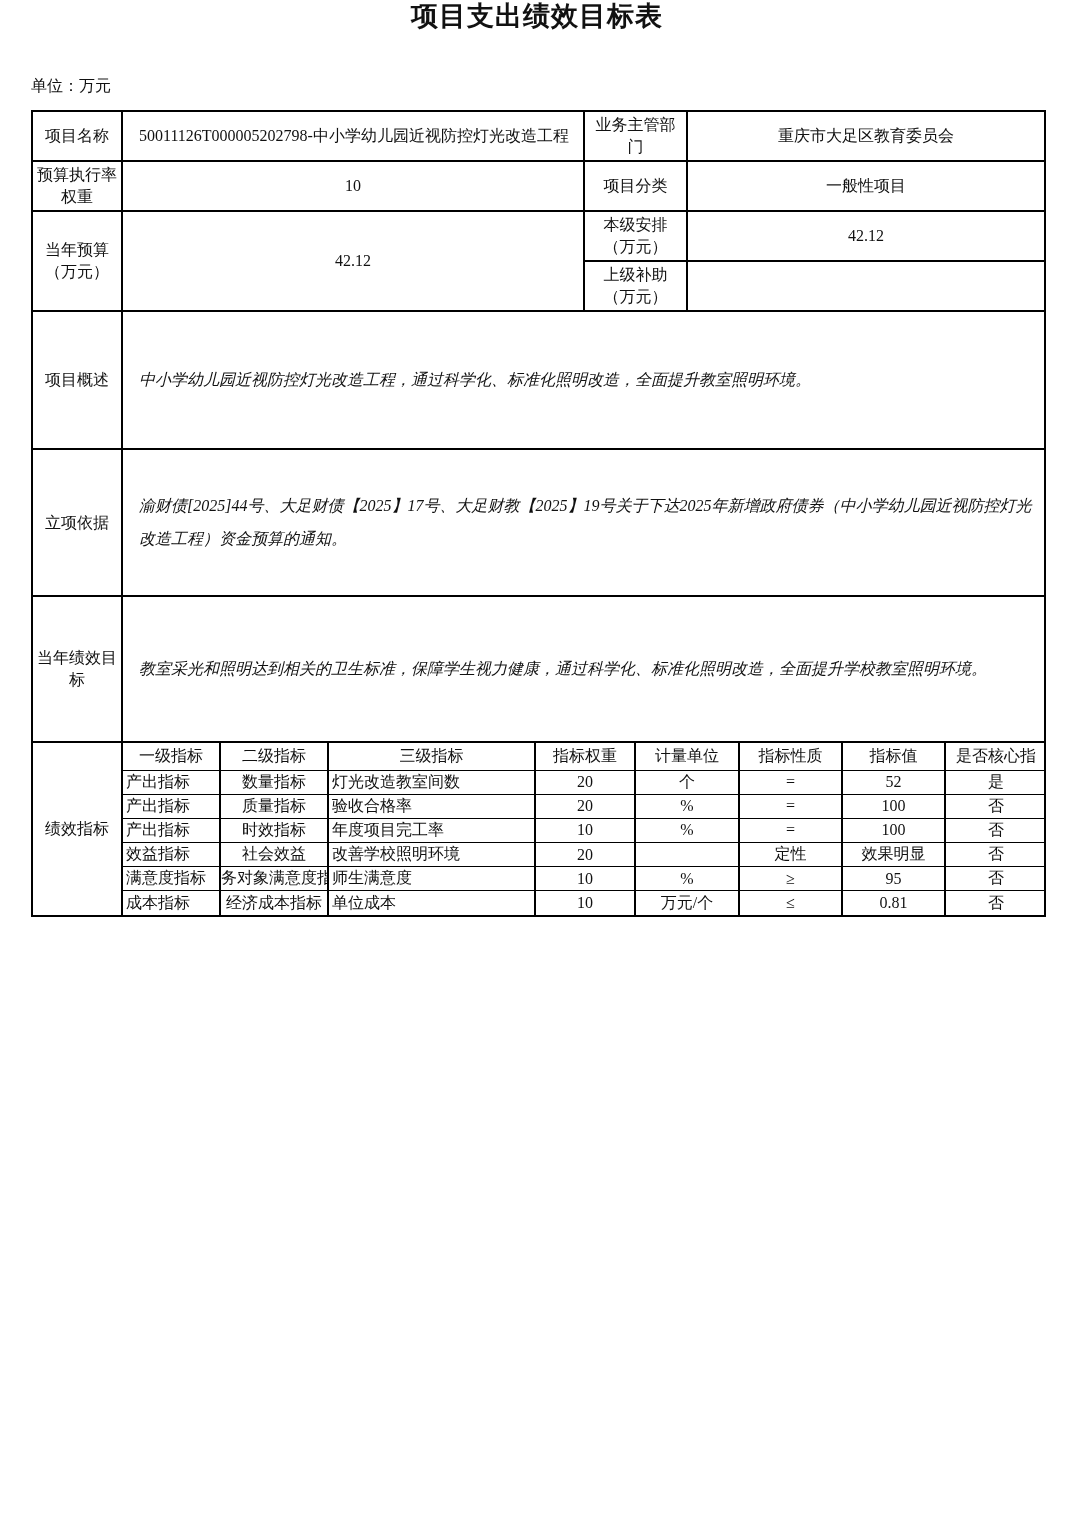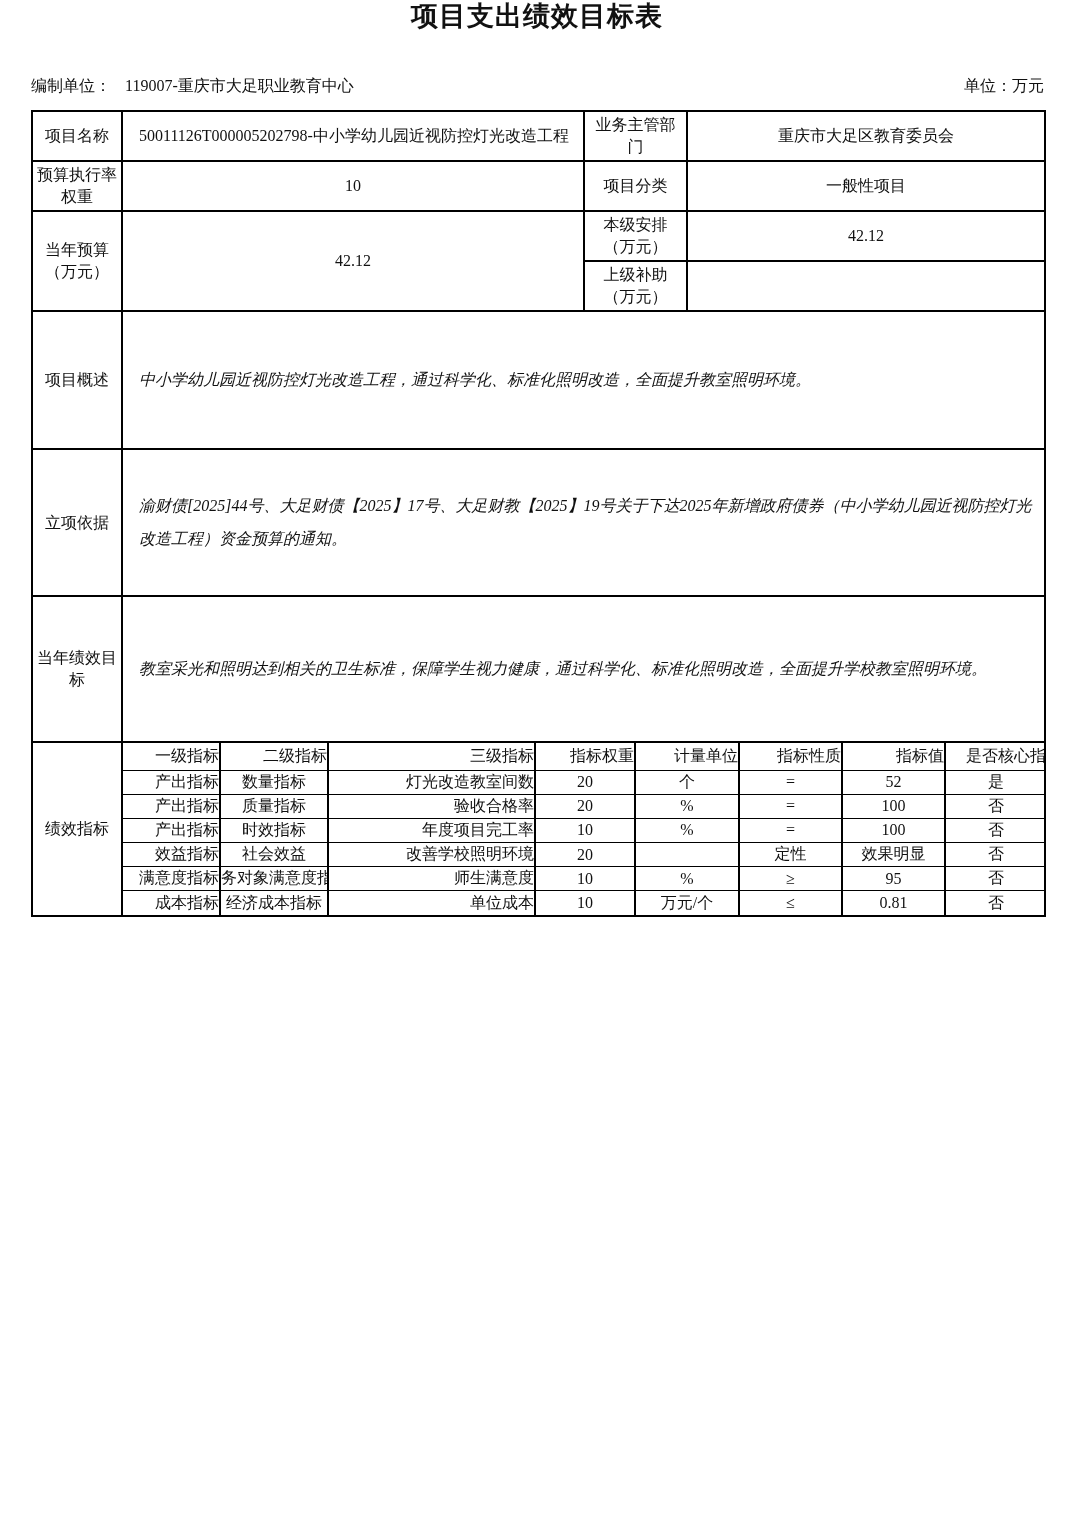--- a/index.html
+++ b/index.html
@@ -69,35 +69,32 @@
   .inner { width: 923px; height: 172px; }
   .inner td {
     border-left: 2px solid #000;
     border-top: 1px solid #000;
     font-size: 16px;
     vertical-align: middle;
     overflow: hidden;
     white-space: nowrap;
   }
   .inner td:first-child { border-left: none; }
-  .inner tr:first-child td { border-top: none; text-align: right; }
+  .inner tr:first-child td { border-top: none; }
   .inner .hrow { height: 27px; }
   .inner .drow { height: 24px; }
   .inner td.c { text-align: center; }
-  .inner td.l { text-align: right; padding-left: 3px; }
+  .inner td.l { text-align: left; padding-left: 3px; }
 </style>
 </head>
 <body>
 
 <div class="doc-title">项目支出绩效目标表</div>
 
 <div class="meta-row">
-  <div class="meta-left">
-    <span>编制单位：</span><span class="meta-value">119007-重庆市大足职业教育中心</span>
-  </div>
   <div class="meta-right">单位：万元</div>
 </div>
 
 <table class="main">
   <colgroup>
     <col style="width:90px">
       <col style="width:462px">
       <col style="width:103px">
       <col style="width:358px">
   </colgroup>

